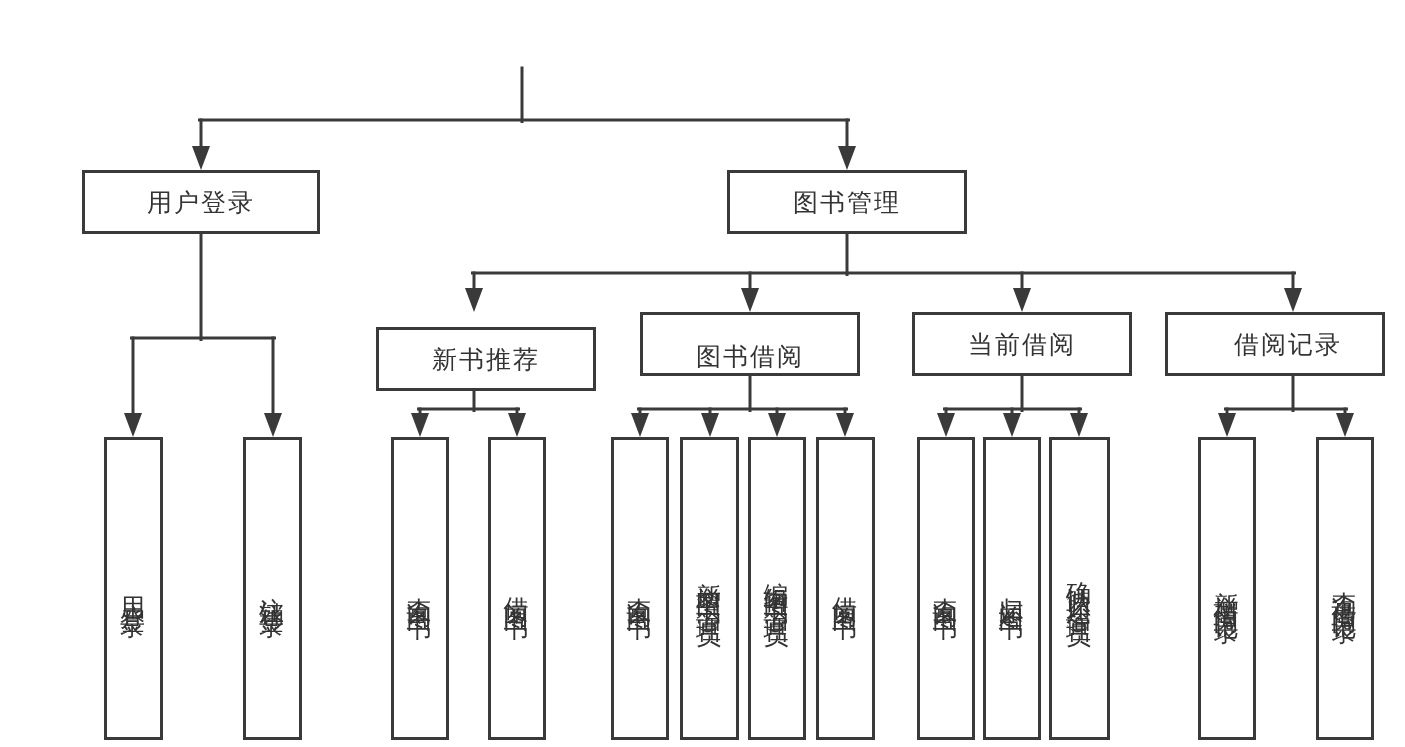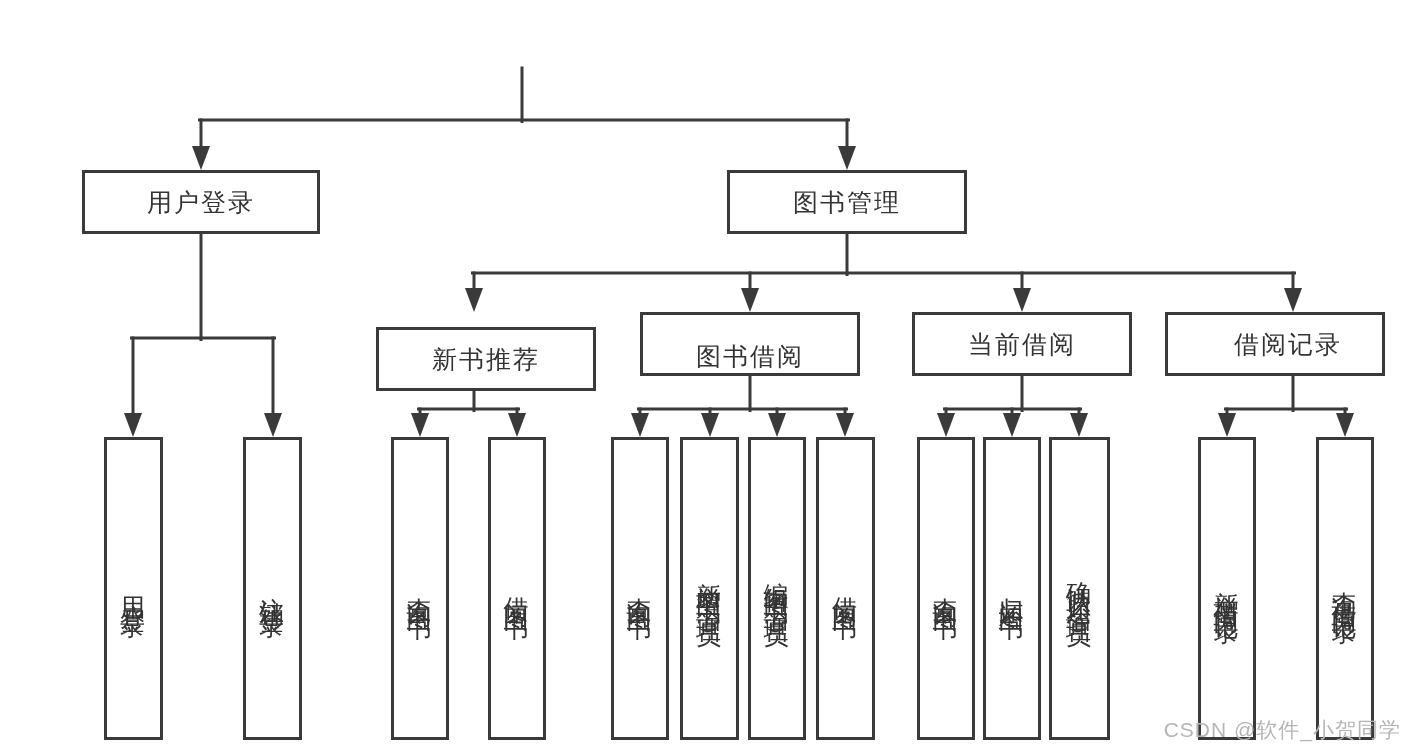--- a/index.html
+++ b/index.html
@@ -217,15 +217,14 @@
     <span class="label">确认归还（管理员）</span>
   </div>
 
   <div class="node vertical leaf l-br-add">
     <span class="label">新增借阅记录</span>
   </div>
   <div class="node vertical leaf l-br-query">
     <span class="label">查询借阅记录</span>
   </div>
 
-  <div id="watermark">CSDN @软件_小贺同学</div>
 
 </div>
 
 </body></html>

